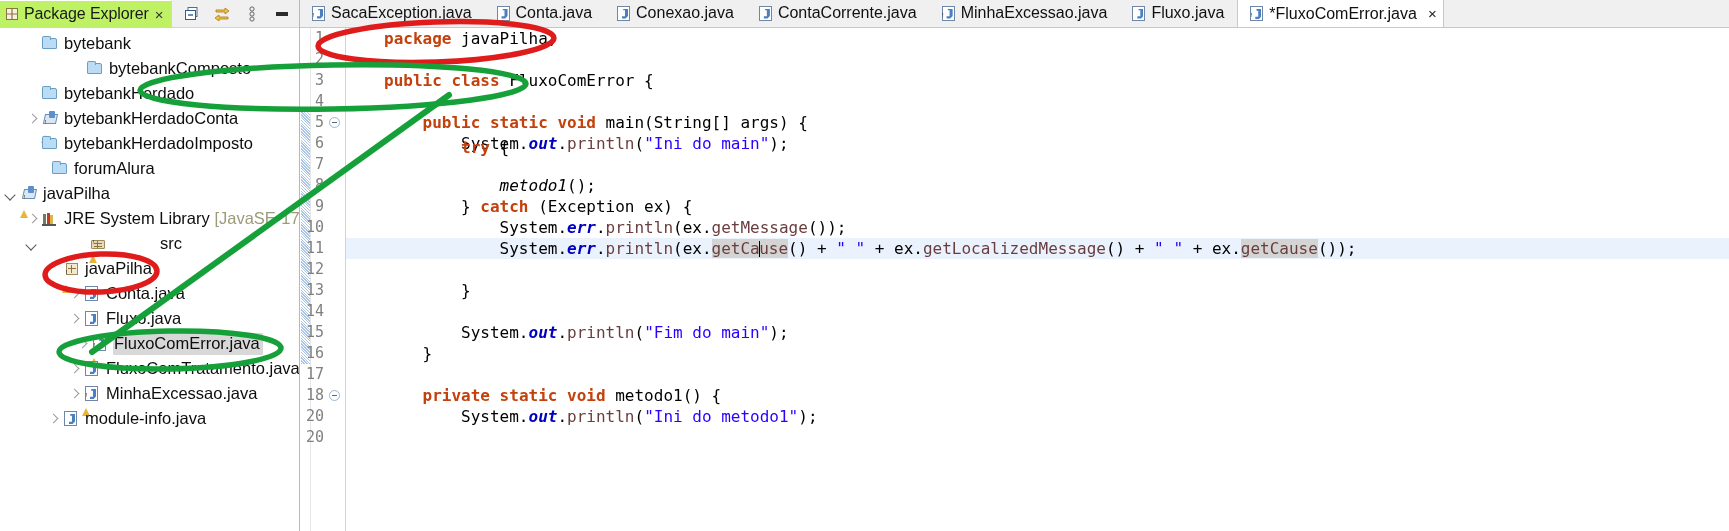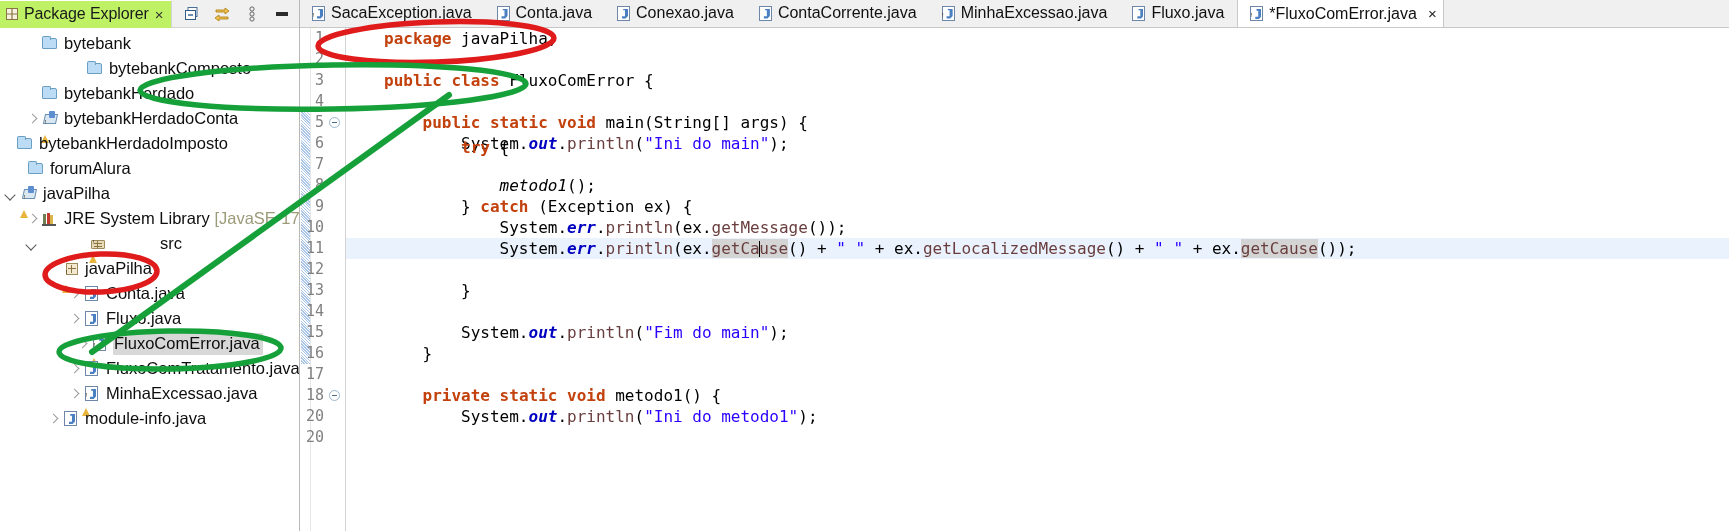--- a/index.html
+++ b/index.html
@@ -397,28 +397,28 @@
           <span class="tree-arrow closed"></span>
           <span class="tree-icon">
             <span class="ic-proj">
               <span class="p-body"></span>
               <span class="p-j"></span>
               <span class="p-warn"><span class="warn-tri"></span></span>
             </span>
           </span>
           <span class="tree-label-wrap">bytebankHerdadoConta</span>
         </div>
-        <div class="tree-row" style="">
+        <div class="tree-row" style="padding-left: 25px;">
           <span class="tree-arrow"></span>
           <span class="tree-icon">
             <span class="ic-folder"></span>
           </span>
           <span class="tree-label-wrap">bytebankHerdadoImposto</span>
         </div>
-        <div class="tree-row" style="padding-left: 11px;">
+        <div class="tree-row" style="padding-left: 35px;">
           <span class="tree-arrow"></span>
           <span class="tree-icon">
             <span class="ic-folder"></span>
           </span>
           <span class="tree-label-wrap">forumAlura</span>
         </div>
         <div class="tree-row" style="padding-left: 4px;">
           <span class="tree-arrow open"></span>
           <span class="tree-icon">
             <span class="ic-proj">

